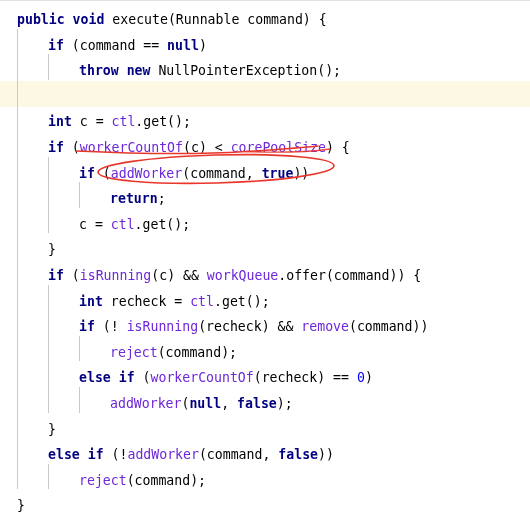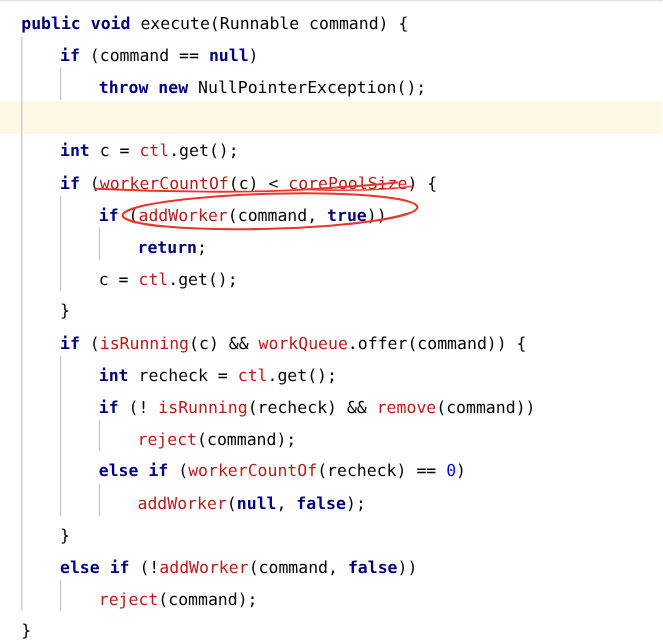--- a/index.html
+++ b/index.html
@@ -37,21 +37,21 @@
     width: 530px;
     height: 25.6px;
     white-space: pre;
     padding-left: 17px;
     box-sizing: border-box;
     letter-spacing: 0px;
   }
   
   .t-kw      { color: #000080; font-weight: bold; }
   .t-plain   { color: #000000; }
-  .t-ident   { color: #b91c1c; }
+  .t-ident   { color: #6d28d9; }
   .t-num     { color: #0000ff; }
 
   
   .line-highlight {
     position: absolute;
     left: 0;
     width: 530px;
     height: 26px;
     background: #fdf8e3;
     z-index: 1;

